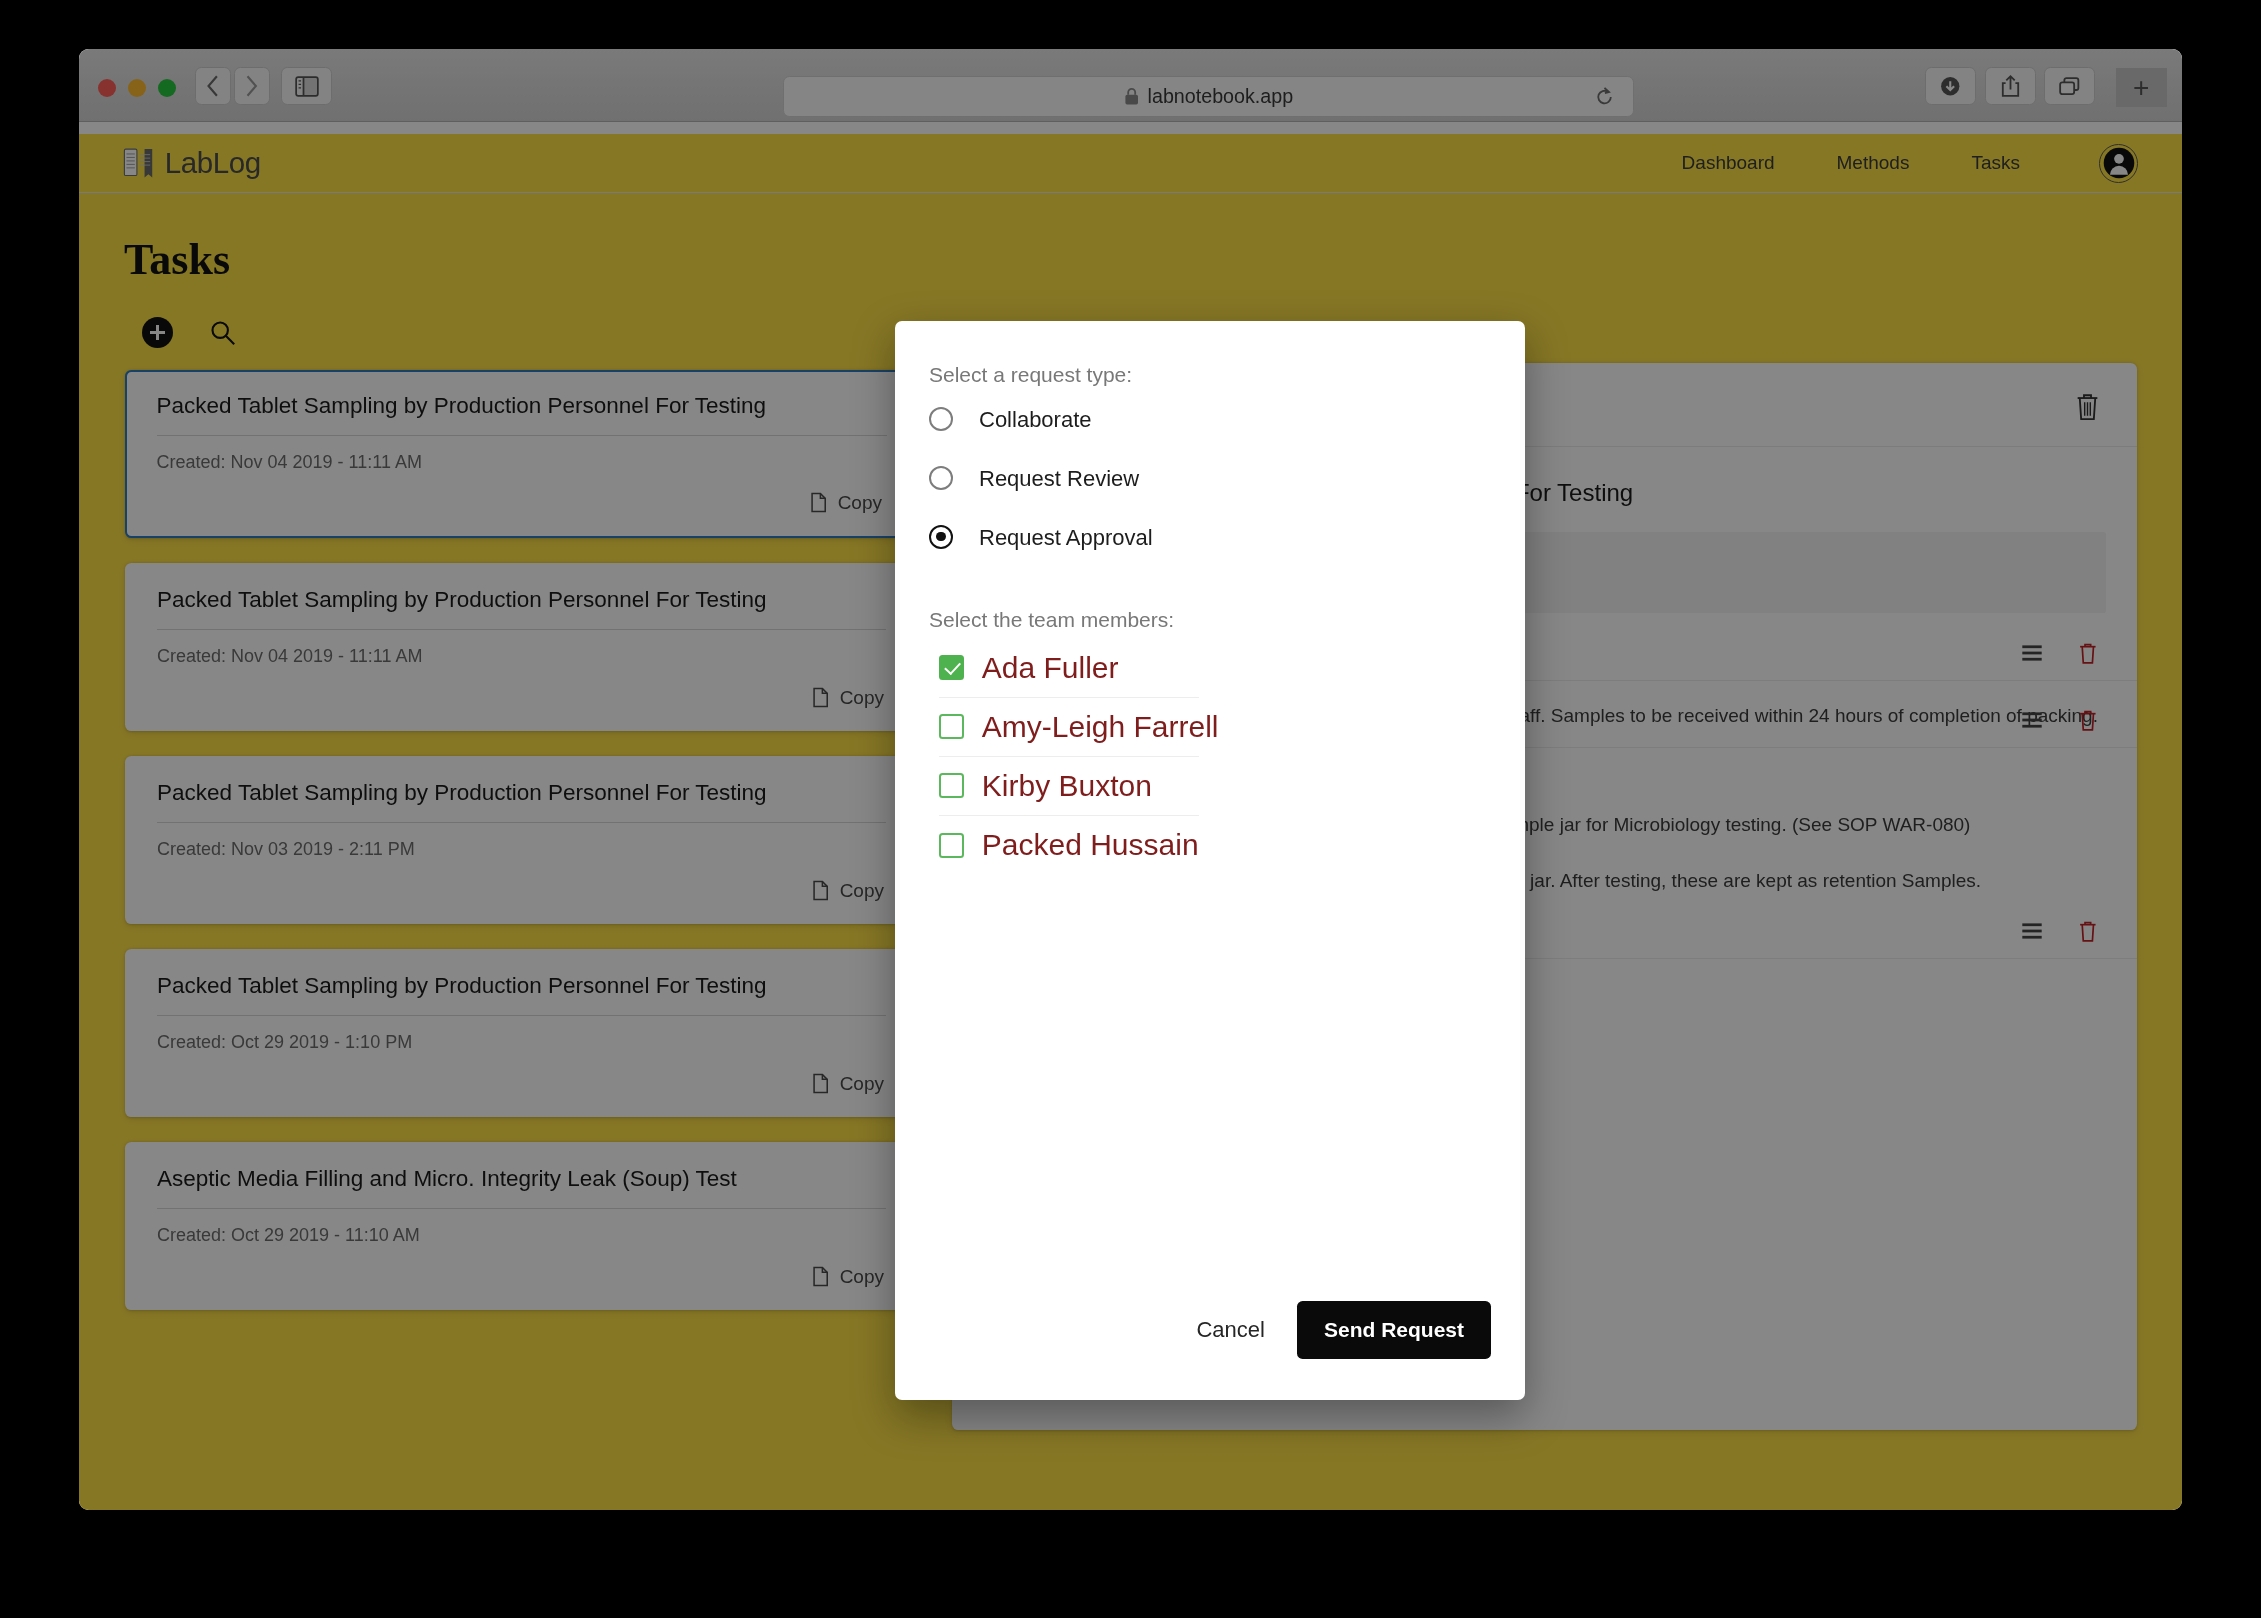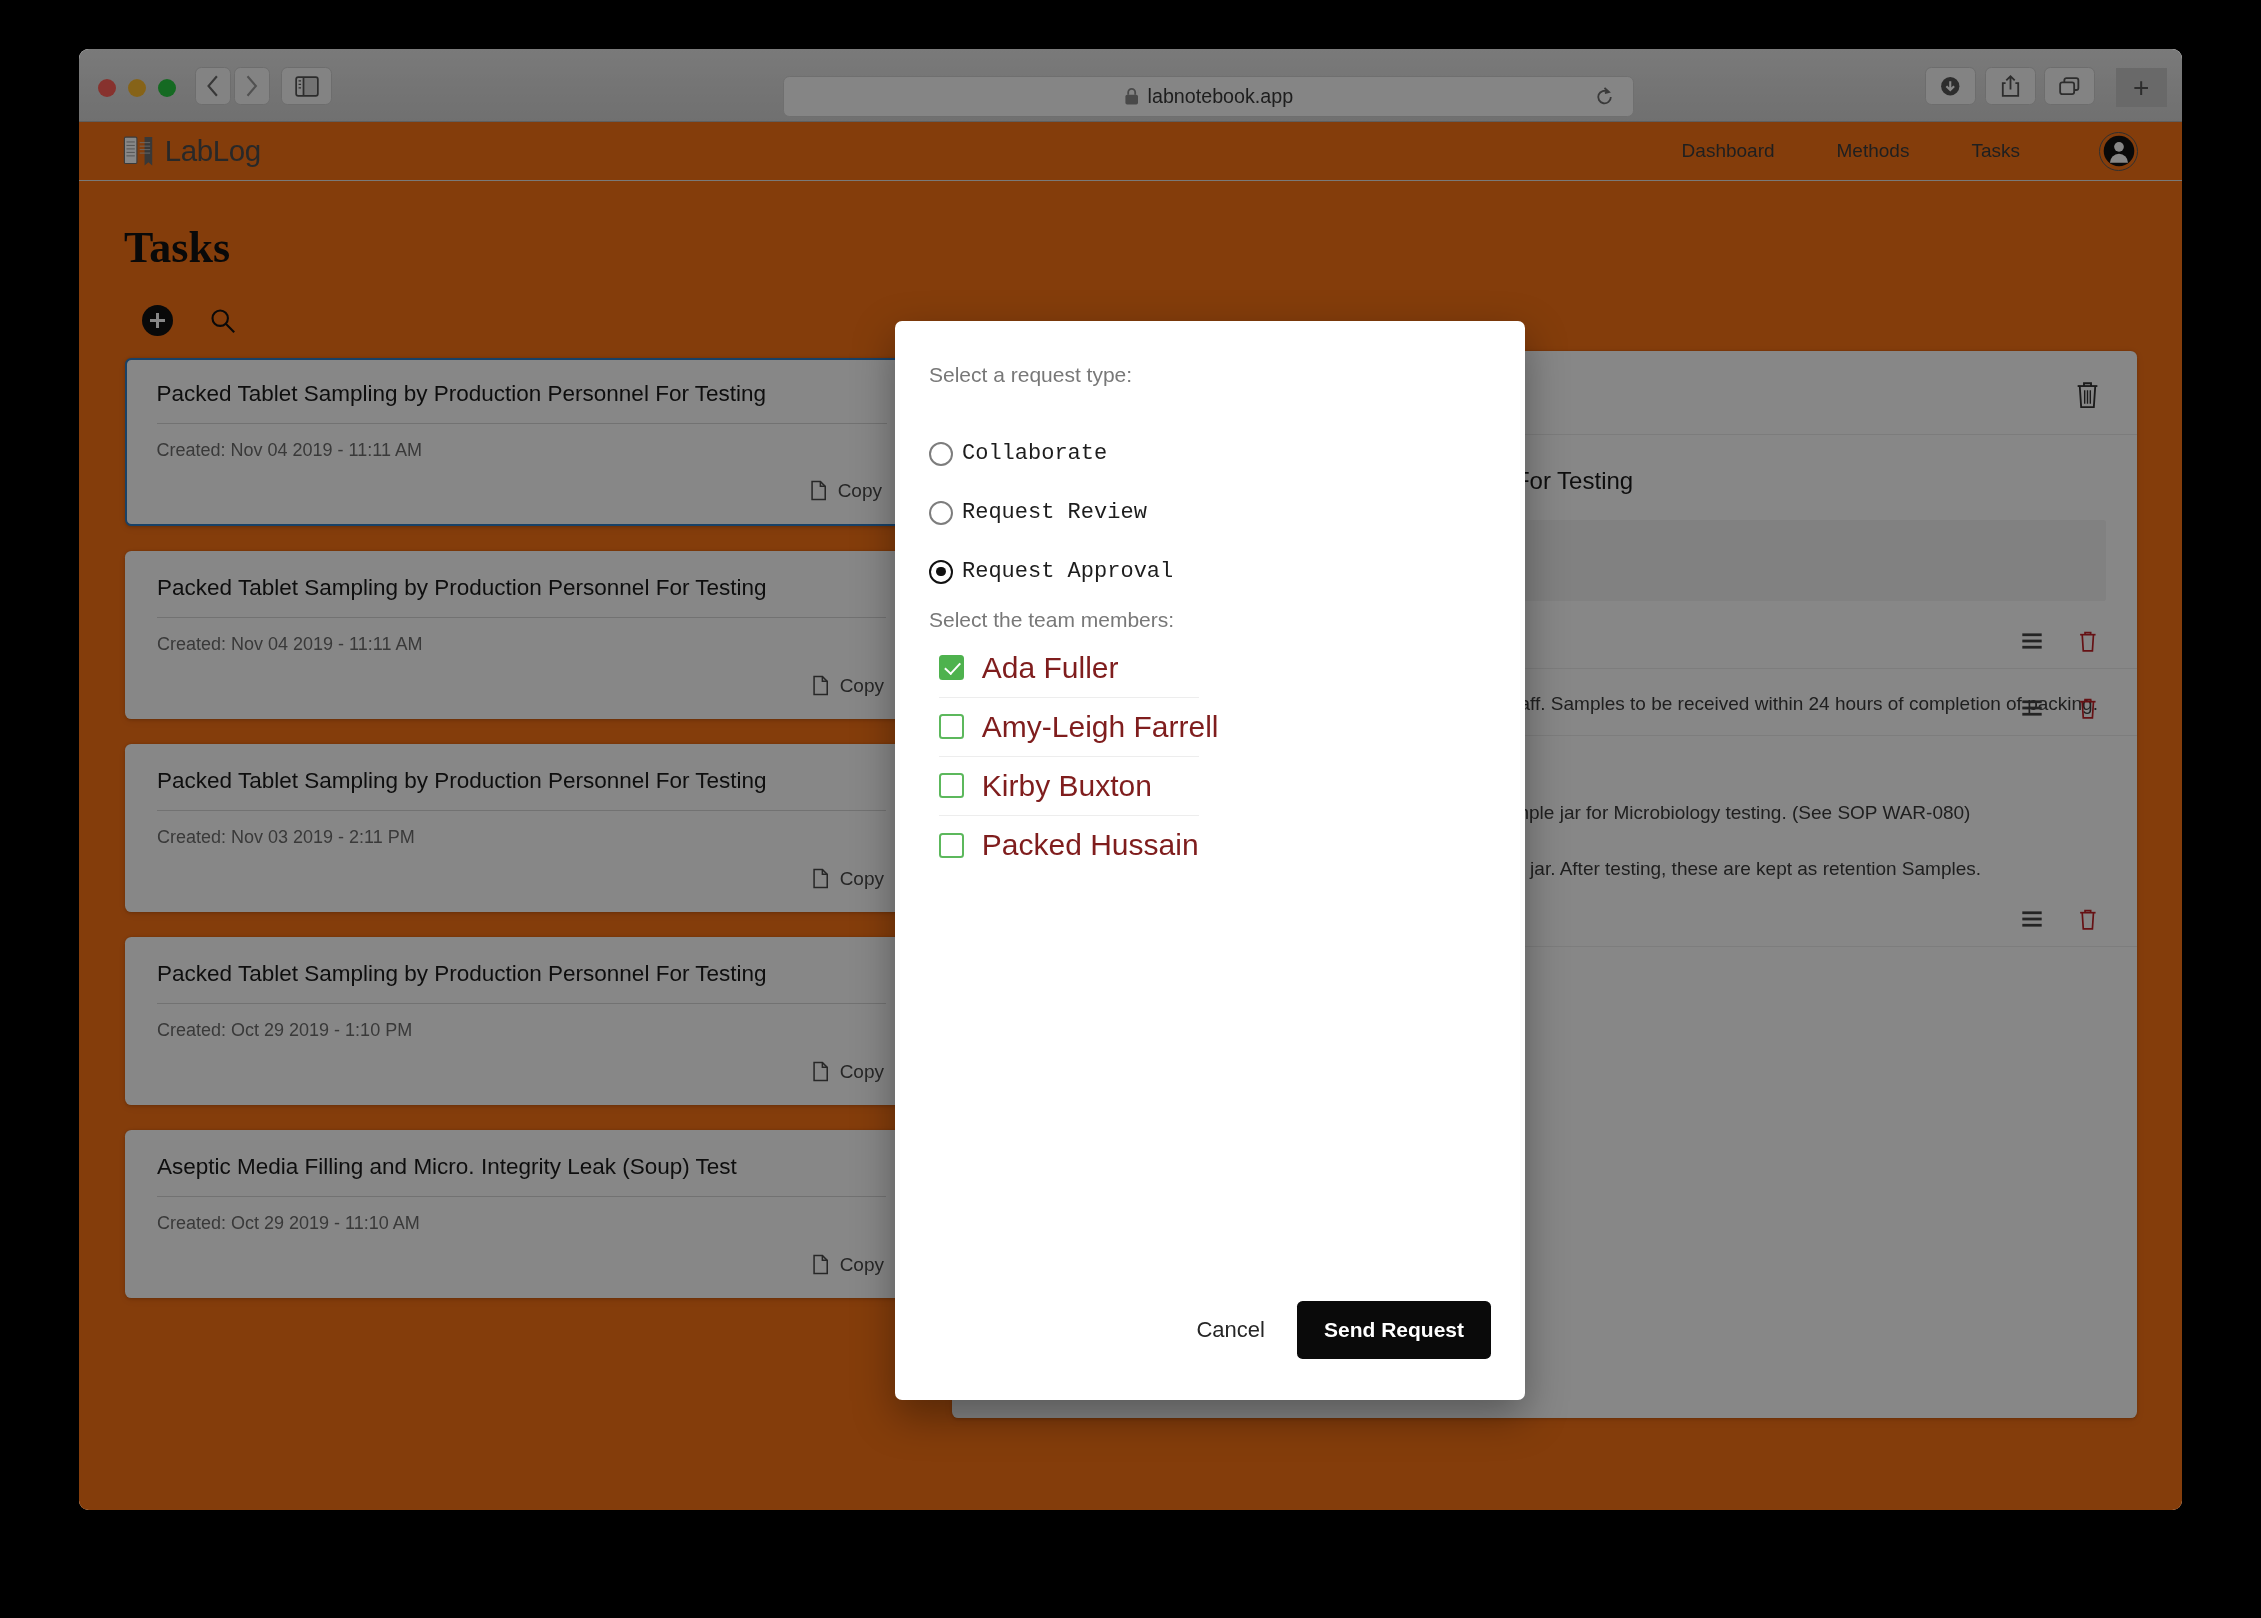--- a/index.html
+++ b/index.html
@@ -66,22 +66,23 @@
     width: 51px; height: 39px;
     background: #c6c6c6;
     display: flex; align-items: center; justify-content: center;
     font-size: 28px; color: #555; font-weight: 300;
   }
 
   
   #page {
     position: relative;
     height: calc(100% - 73px);
-    background: #f97316;
+    background: #fde047;
     overflow: hidden;
+    margin-top: 12px;
   }
 
   #app-header {
     position: relative;
     height: 59px;
     border-bottom: 0.7px solid #e6e6e6;
     display: flex; align-items: center;
     padding: 0 44px;
   }
   #logo-wrap { display: flex; align-items: center; gap: 9.8px; }
@@ -175,21 +176,21 @@
     border-radius: 7px;
     box-shadow: 0 15.4px 42px rgba(0,0,0,.35);
     z-index: 60;
     display: flex; flex-direction: column;
     padding: 0 34px 0 34px;
   }
   #dialog-title { font-size: 29px; font-weight: bold; color: #1b1b1b; margin-top: 39px; }
   .dialog-label { font-size: 21px; color: #787878; }
   #request-type-label { margin-top: 42px; }
   #request-type-group { margin-top: 19.7px; }
-  .radio-row { display: flex; align-items: flex-end; gap: 9px; height: 59px; font-family: Liberation Mono, monospace; }
+  .radio-row { display: flex; align-items: flex-start; gap: 26px; height: 59px; }
   .radio-mark {
     width: 24px; height: 24px; border-radius: 50%;
     border: 2.1px solid #7d7d7d;
     flex: none; position: relative;
   }
   .radio-row.checked .radio-mark { border-color: #111; }
   .radio-row.checked .radio-mark::after {
     content: ""; position: absolute; left: 4.9px; top: 4.9px;
     width: 9.8px; height: 9.8px; border-radius: 50%; background: #111;
   }

